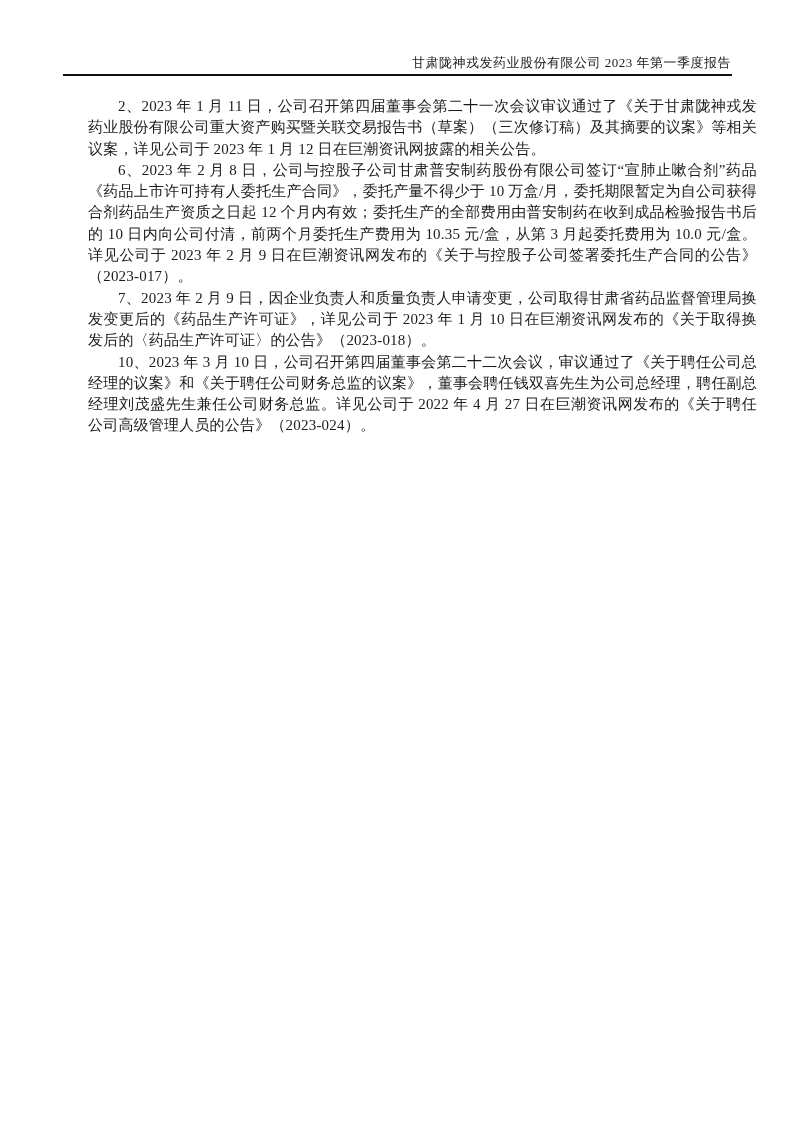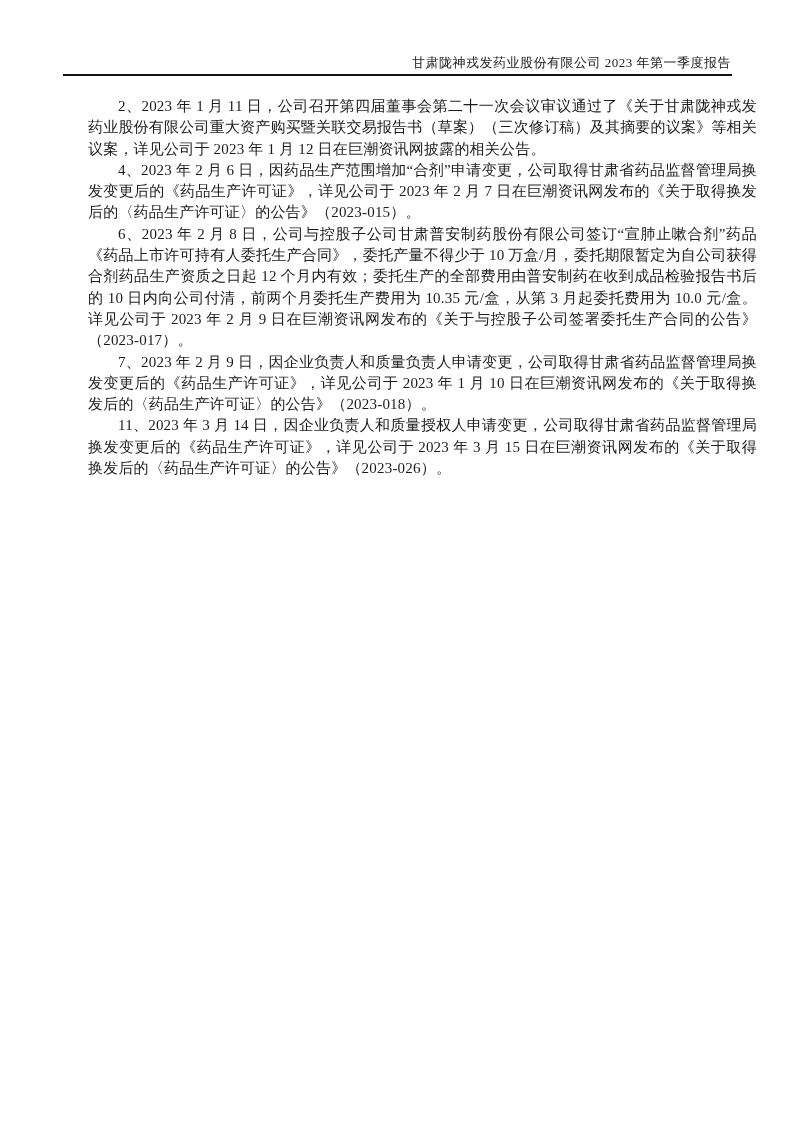--- a/index.html
+++ b/index.html
@@ -66,30 +66,29 @@
   <header>
     <div class="header-title">甘肃陇神戎发药业股份有限公司 2023 年第一季度报告</div>
     <div class="header-rule"></div>
   </header>
 
   <main class="body-text">
 
       <p>2、2023 年 1 月 11 日，公司召开第四届董事会第二十一次会议审议通过了《关于甘肃陇神戎发药业股份有限公司重大资产购买暨关联交易报告书（草案）（三次修订稿）及其摘要的议案》等相关议案，详见公司于 2023 年 1 月 12 日在巨潮资讯网披露的相关公告。</p>
 
 
-      <p>4、2023 年 2 月 6 日，因药品生产范围增加“合剂”申请变更，公司取得甘肃省药品监督管理局换发变更后的《药品生产许可证》，详见公司于 2023 年 2 月 7 日在巨潮资讯网发布的《关于取得换发后的〈药品生产许可证〉的公告》（2023-015）。</p>
 
 
       <p>6、2023 年 2 月 8 日，公司与控股子公司甘肃普安制药股份有限公司签订“宣肺止嗽合剂”药品《药品上市许可持有人委托生产合同》，委托产量不得少于 10 万盒/月，委托期限暂定为自公司获得合剂药品生产资质之日起 12 个月内有效；委托生产的全部费用由普安制药在收到成品检验报告书后的 10 日内向公司付清，前两个月委托生产费用为 10.35 元/盒，从第 3 月起委托费用为 10.0 元/盒。详见公司于 2023 年 2 月 9 日在巨潮资讯网发布的《关于与控股子公司签署委托生产合同的公告》（2023-017）。</p>
 
       <p>7、2023 年 2 月 9 日，因企业负责人和质量负责人申请变更，公司取得甘肃省药品监督管理局换发变更后的《药品生产许可证》，详见公司于 2023 年 1 月 10 日在巨潮资讯网发布的《关于取得换发后的〈药品生产许可证〉的公告》（2023-018）。</p>
 
 
 
+      <p>10、2023 年 3 月 10 日，公司召开第四届董事会第二十二次会议，审议通过了《关于聘任公司总经理的议案》和《关于聘任公司财务总监的议案》，董事会聘任钱双喜先生为公司总经理，聘任副总经理刘茂盛先生兼任公司财务总监。详见公司于 2022 年 4 月 27 日在巨潮资讯网发布的《关于聘任公司高级管理人员的公告》（2023-024）。</p>
 
-      <p>11、2023 年 3 月 14 日，因企业负责人和质量授权人申请变更，公司取得甘肃省药品监督管理局换发变更后的《药品生产许可证》，详见公司于 2023 年 3 月 15 日在巨潮资讯网发布的《关于取得换发后的〈药品生产许可证〉的公告》（2023-026）。</p>
     </main>
 
   <footer>
     <span class="page-number">10</span>
   </footer>
 
 </div>
 
 </body></html>

